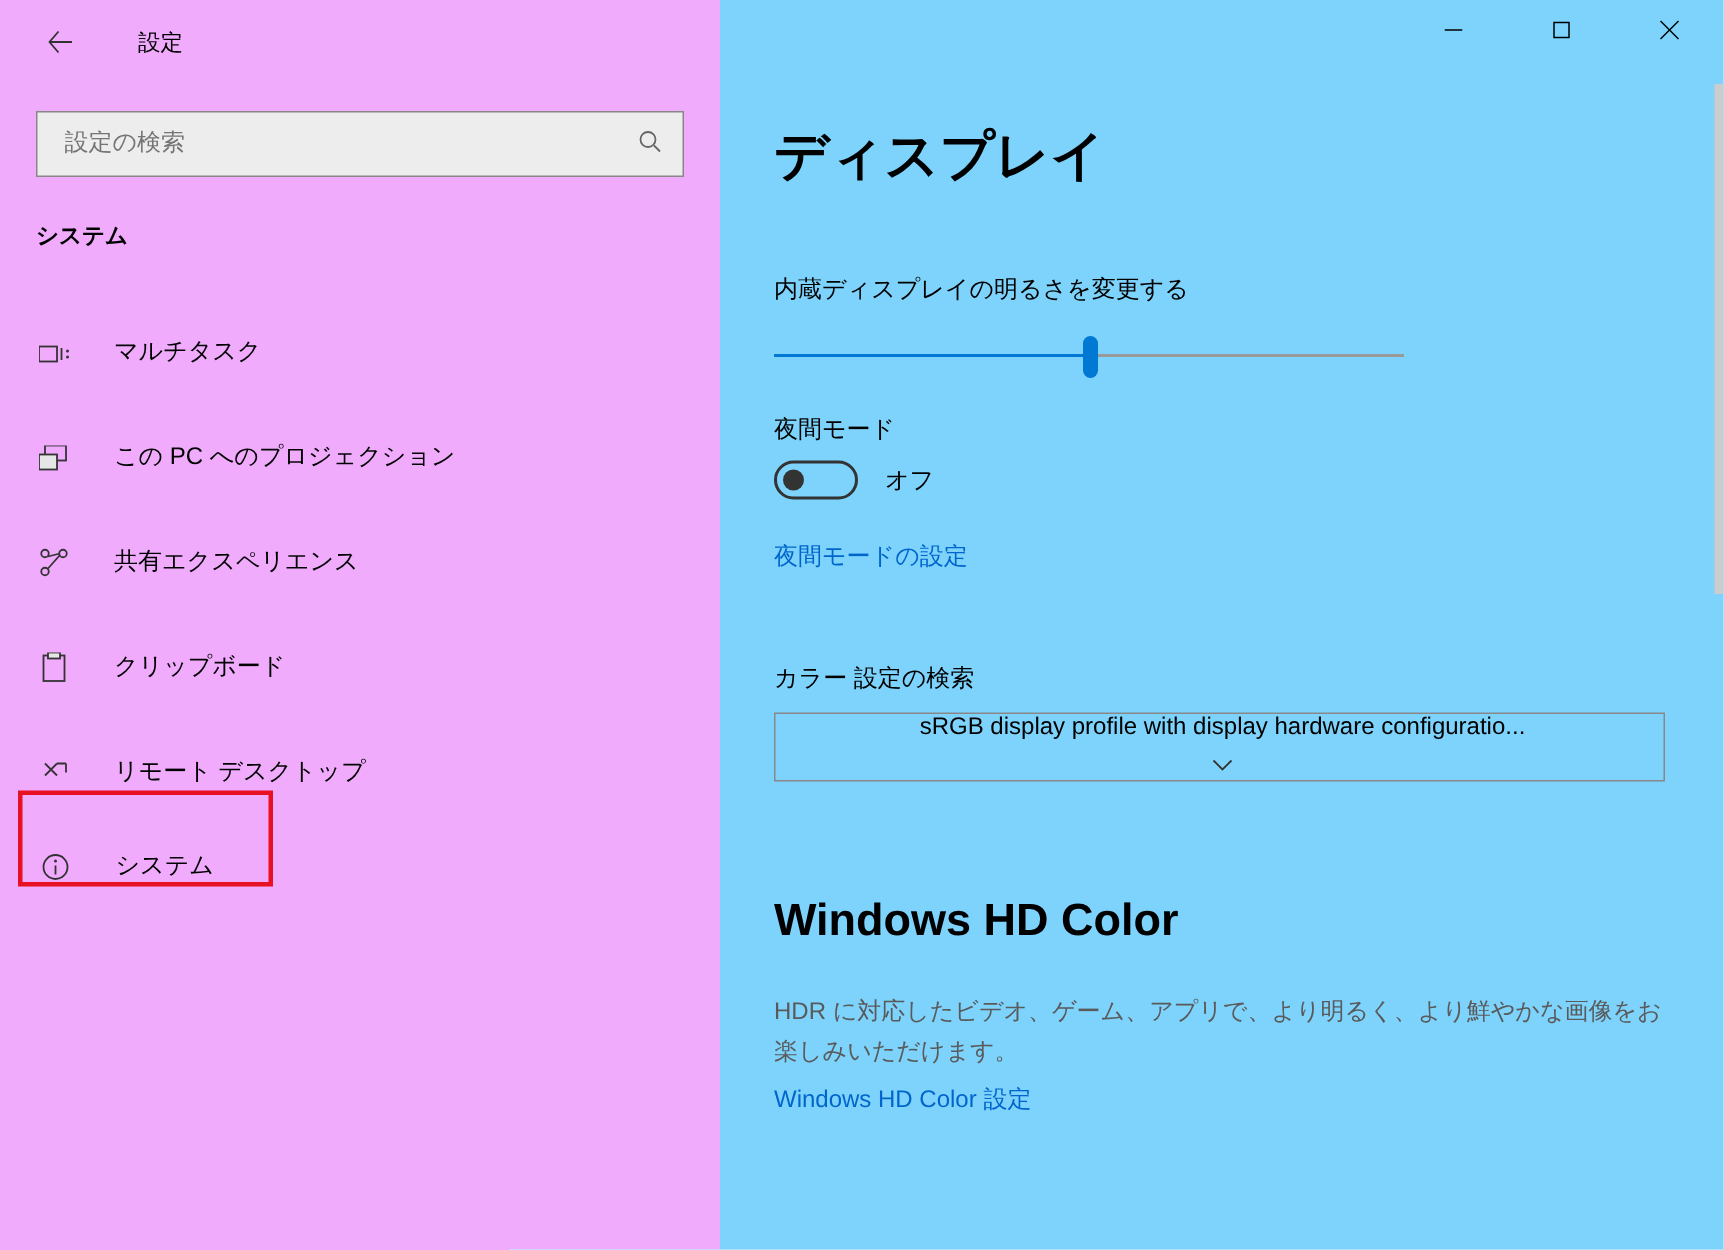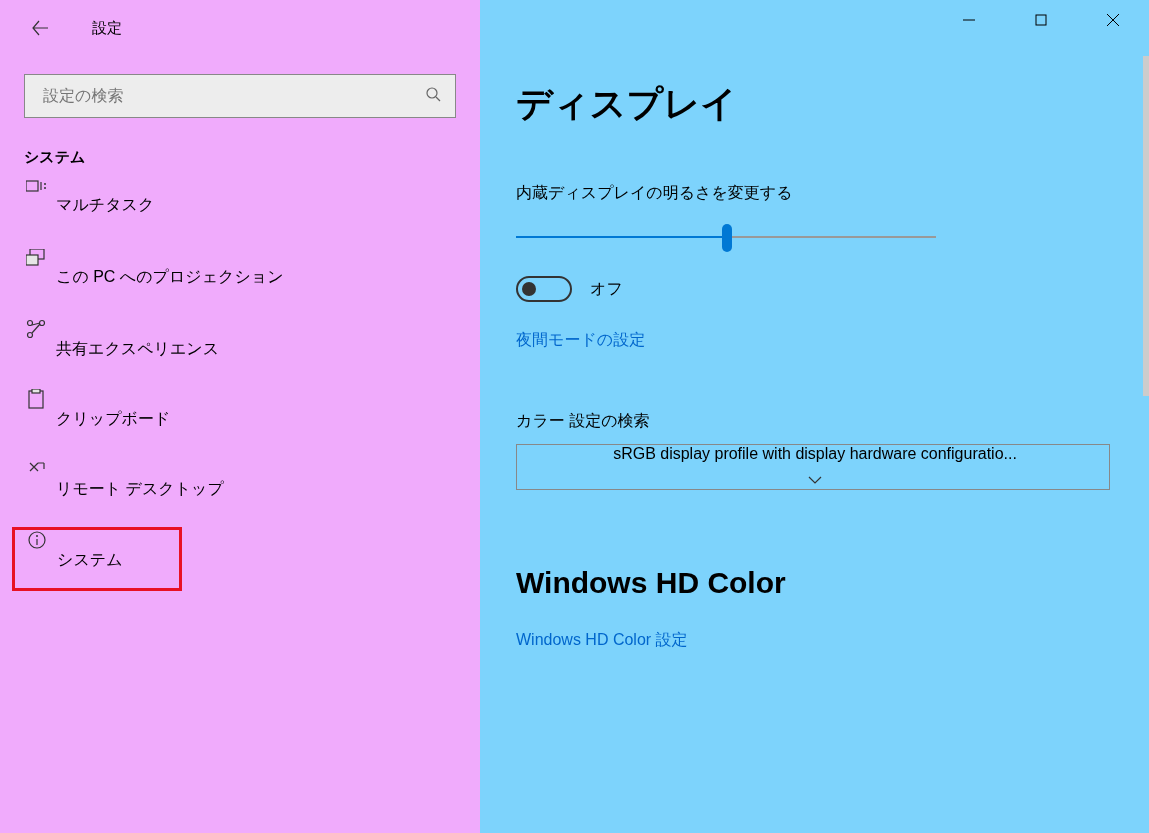--- a/index.html
+++ b/index.html
@@ -70,26 +70,25 @@
   outline: none;
   color: #555;
 }
 .section-label {
   font-size: 15px;
   font-weight: 600;
   margin: 30px 0 10px 24px;
 }
 .nav-item {
   display: flex;
-  align-items: flex-start;
+  align-items: flex-end;
   padding: 0 0 0 24px;
   height: 70px;
   cursor: pointer;
   border: 2px solid transparent;
-  flex-direction: column;
 }
 .nav-item .icon {
   width: 20px;
   display: flex;
   align-items: center;
   justify-content: center;
 }
 .nav-item .label {
   margin-left: 30px;
   font-size: 16px;
@@ -363,20 +362,21 @@
     <h1 class="page-title">ディスプレイ</h1>
 
 
     <div class="setting-label">内蔵ディスプレイの明るさを変更する</div>
     <div class="slider-track">
       <div class="slider-line-bg"></div>
       <div class="slider-line-fill"></div>
       <div class="slider-thumb"></div>
     </div>
 
+    <div class="setting-label">夜間モード</div>
     <div class="toggle-row">
       <div class="toggle">
         <div class="toggle-knob"></div>
       </div>
       <span class="toggle-state">オフ</span>
     </div>
 
     <a class="link">夜間モードの設定</a>
 
     <div class="setting-label" style="margin-top:30px">カラー 設定の検索</div>
@@ -384,16 +384,17 @@
       <span class="value">sRGB display profile with display hardware configuratio...</span>
       <span>
         <svg width="14" height="10" viewBox="0 0 14 10">
           <path d="M1 2 L7 8 L13 2" stroke="#333" stroke-width="1.2" fill="none"></path>
         </svg>
       </span>
     </div>
 
     <div class="hd-section">
       <h2 class="hd-title">Windows HD Color</h2>
+      <p class="hd-desc">HDR に対応したビデオ、ゲーム、アプリで、より明るく、より鮮やかな画像をお楽しみいただけます。</p>
       <a class="link">Windows HD Color 設定</a>
     </div>
   </div>
 </div>
 
 </body></html>

